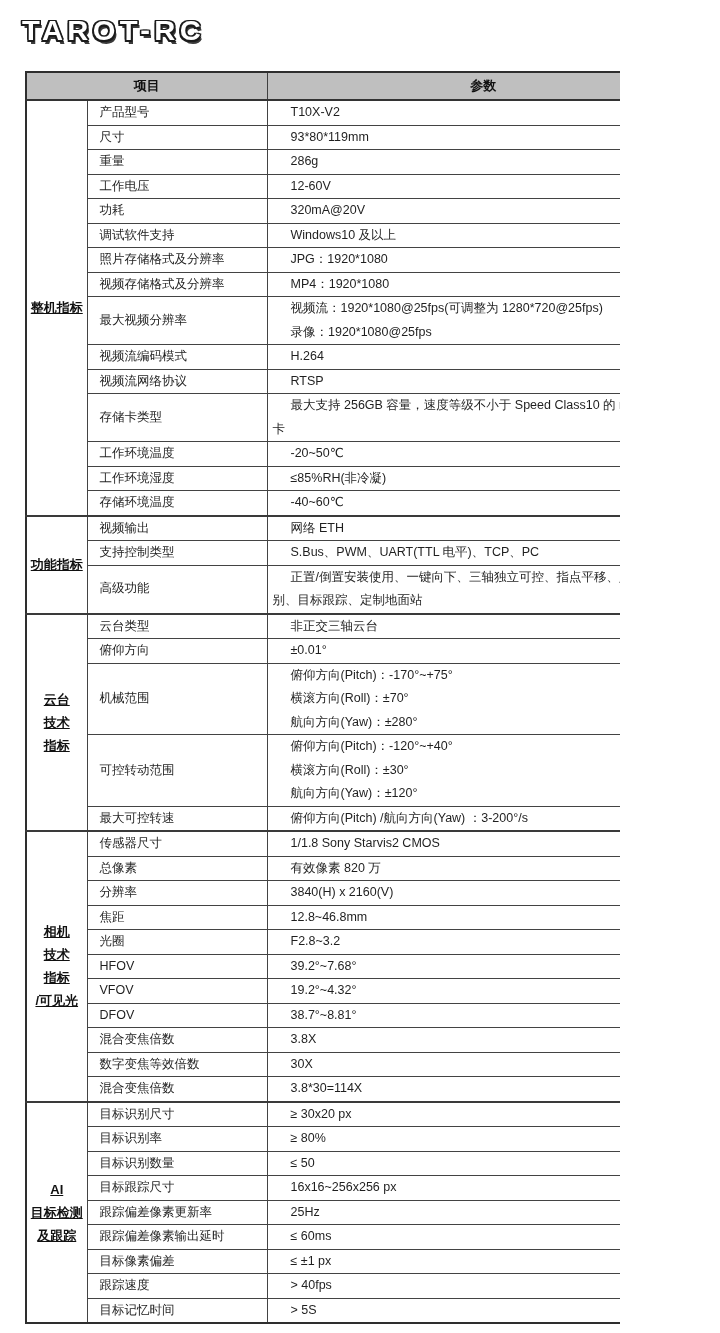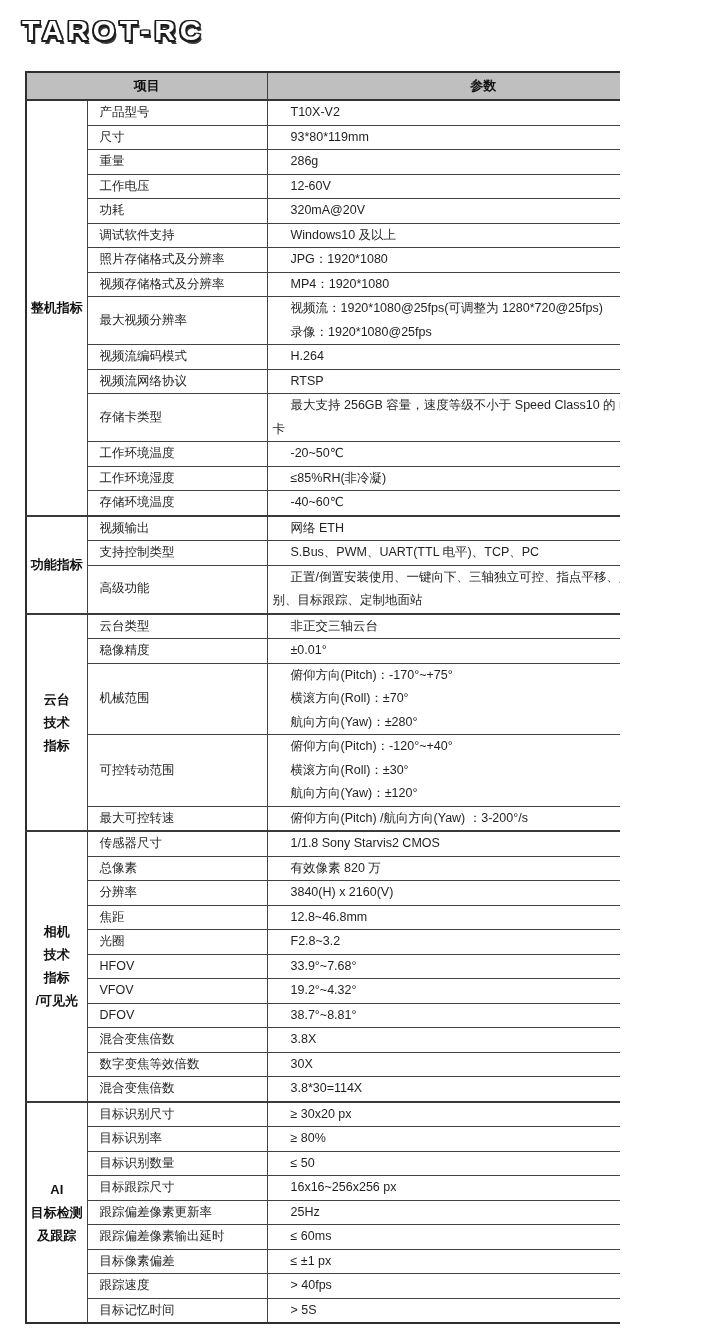--- a/index.html
+++ b/index.html
@@ -64,21 +64,21 @@
     padding: 0;
     background: #ffffff;
   }
   .spec tbody { border-top: 2px solid #3a3a3a; }
   td.group {
     text-align: center;
     font-weight: bold;
     font-size: 13px;
     color: #111;
   }
-  td.group div { line-height: 23px; }
+  td.group div { line-height: 23px; text-decoration: underline; }
   td.item {
     padding-left: 12px;
     line-height: 23.5px;
     white-space: nowrap;
     overflow: hidden;
   }
   td.value { padding: 0 19px 0 5px; }
   td.value .val-line {
     line-height: 23.5px;
     text-indent: 18px;
@@ -229,21 +229,21 @@
             <div>云台</div>
             <div>技术</div>
             <div>指标</div>
           </td>
           <td class="item">云台类型</td>
           <td class="value">
             <div class="val-line">非正交三轴云台</div>
           </td>
         </tr>
         <tr>
-          <td class="item">稳像精度</td>
+          <td class="item">俯仰方向</td>
           <td class="value">
             <div class="val-line">±0.01°</div>
           </td>
         </tr>
         <tr>
           <td class="item">机械范围</td>
           <td class="value">
             <div class="val-line">俯仰方向(Pitch)：-170°~+75°</div>
             <div class="val-line">横滚方向(Roll)：±70°</div>
             <div class="val-line">航向方向(Yaw)：±280°</div>
@@ -297,21 +297,21 @@
         </tr>
         <tr>
           <td class="item">光圈</td>
           <td class="value">
             <div class="val-line">F2.8~3.2</div>
           </td>
         </tr>
         <tr>
           <td class="item">HFOV</td>
           <td class="value">
-            <div class="val-line">33.9°~7.68°</div>
+            <div class="val-line">39.2°~7.68°</div>
           </td>
         </tr>
         <tr>
           <td class="item">VFOV</td>
           <td class="value">
             <div class="val-line">19.2°~4.32°</div>
           </td>
         </tr>
         <tr>
           <td class="item">DFOV</td>

